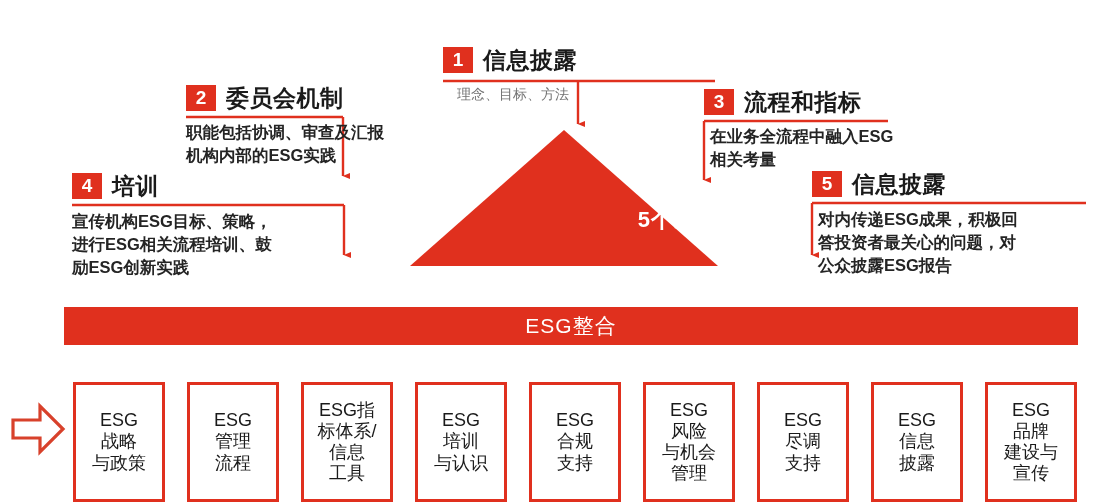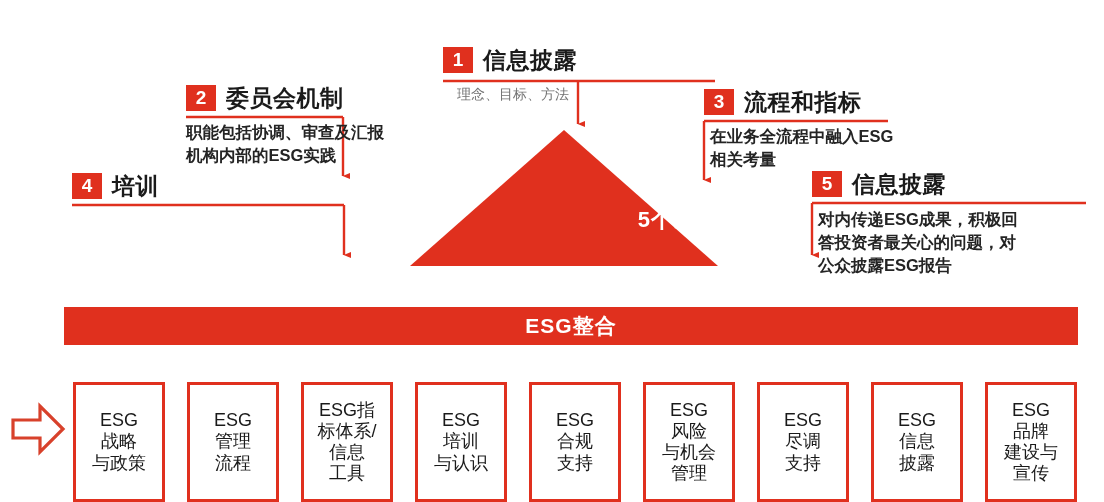--- a/index.html
+++ b/index.html
@@ -35,21 +35,21 @@
   #triangle{position:absolute;left:408px;top:128px;width:312px;height:140px;}
   #tri-label{
     position:absolute;left:408px;top:205px;width:312px;text-align:right;
     color:#ffffff;font-size:22px;font-weight:bold;letter-spacing:1px;
   }
 
   
   #esg-bar{
     position:absolute;left:64px;top:307px;width:1014px;height:38px;
     background:#e0301e;color:#ffffff;display:flex;align-items:center;
-    justify-content:center;font-size:21px;font-weight:bold;letter-spacing:1px;text-align:center;
+    justify-content:center;font-size:21px;font-weight:normal;letter-spacing:1px;text-align:center;
   }
 
   
   #boxrow{position:absolute;left:0px;top:370px;width:1004px;height:122px;margin-top:12px;}
   .obox{
     position:absolute;top:0;width:92px;height:120px;box-sizing:border-box;
     border:3px solid #e0301e;background:#ffffff;
     display:flex;align-items:center;justify-content:center;
     text-align:center;color:#1a1a1a;font-size:18px;font-weight:500;
     line-height:1.17;white-space:pre-line;
@@ -113,20 +113,23 @@
     </div>
     <div class="sec-body" style="margin-top:8px;margin-left:6px;">在业务全流程中融入ESG
 相关考量</div>
   </div>
 
   <div class="section" style="left:72px;top:171px;">
     <div class="sec-head">
       <div class="badge">4</div>
       <div class="sec-title">培训</div>
     </div>
+    <div class="sec-body" style="margin-top:9px;">宣传机构ESG目标、策略，
+进行ESG相关流程培训、鼓
+励ESG创新实践</div>
   </div>
 
   <div class="section" style="left:812px;top:169px;">
     <div class="sec-head">
       <div class="badge">5</div>
       <div class="sec-title">信息披露</div>
     </div>
     <div class="sec-body" style="margin-top:9px;margin-left:6px;">对内传递ESG成果，积极回
 答投资者最关心的问题，对
 公众披露ESG报告</div>

